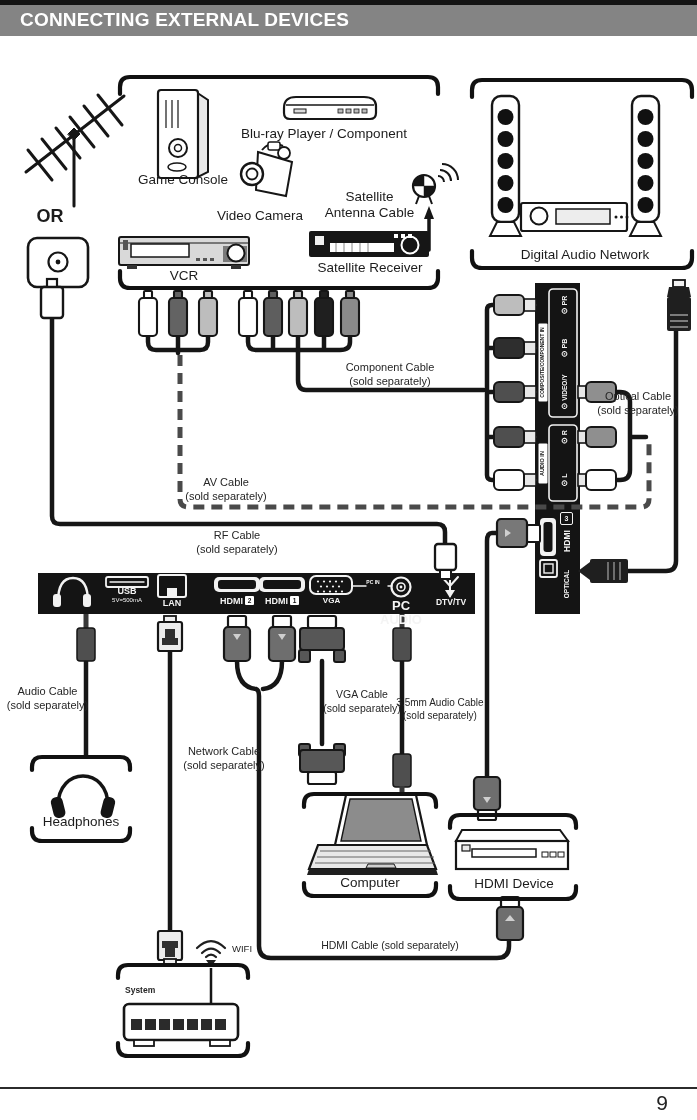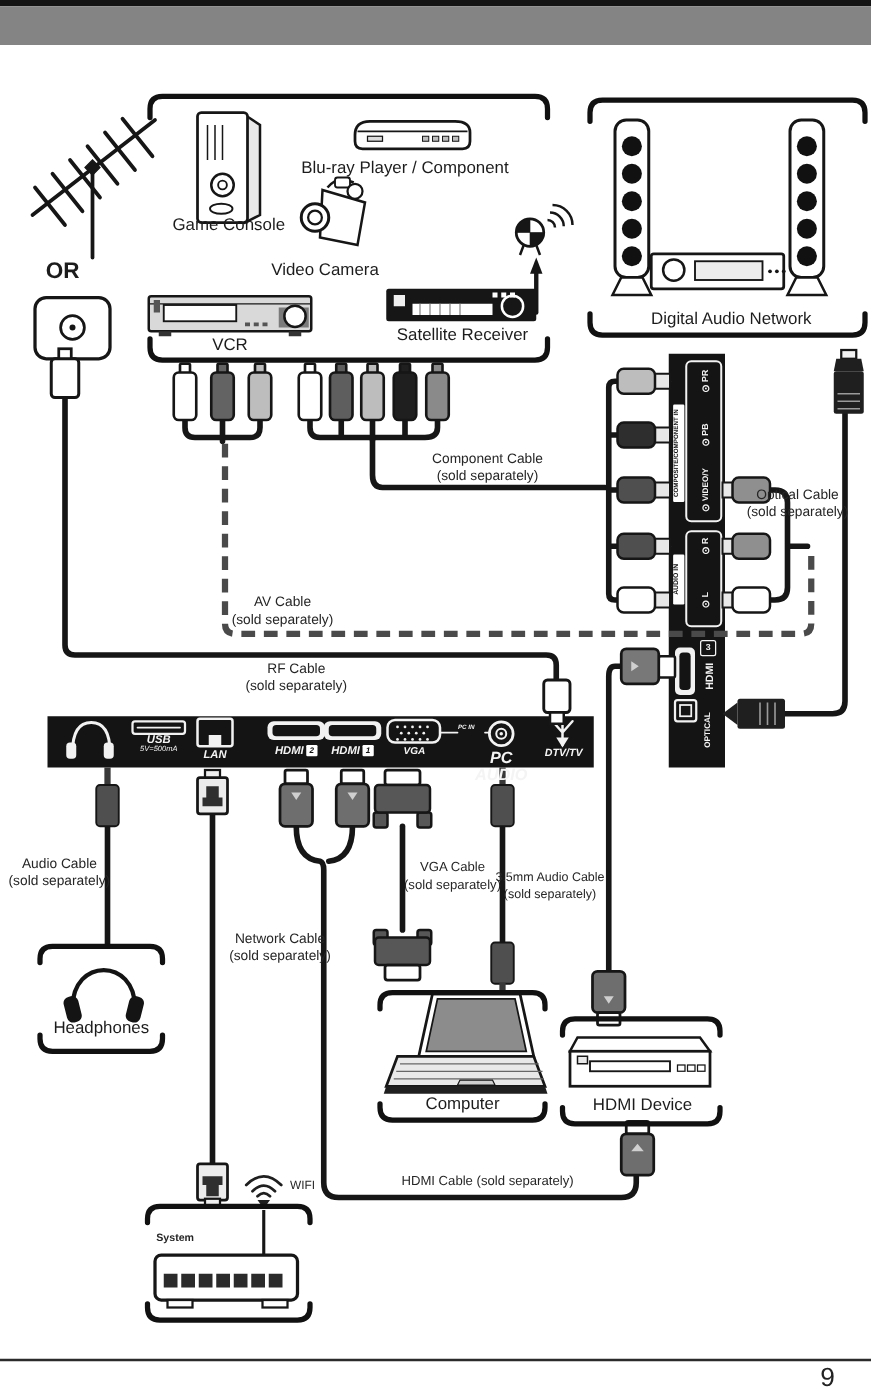--- a/index.html
+++ b/index.html
@@ -2,21 +2,21 @@
 <html><head>
 <meta charset="utf-8">
 <style>
   html,body{margin:0;padding:0;background:#fff;}
   .page{position:relative;width:697px;height:1120px;background:#fff;
         font-family:"Liberation Sans",sans-serif;overflow:hidden;}
   svg.layer{position:absolute;left:0;top:0;}
   .lbl{position:absolute;white-space:pre-line;text-align:center;color:#262626;
        font-size:11px;line-height:1.3;}
   .dev{font-size:13.5px;color:#1c1c1c;line-height:1.15;}
-  .plbl{position:absolute;color:#f4f4f4;text-align:center;font-weight:bold;line-height:1.1;font-style:italic;}
+  .plbl{position:absolute;color:#f4f4f4;text-align:center;font-weight:bold;line-height:1.1;}
   .vlabel{position:absolute;transform:rotate(-90deg);transform-origin:center;
           display:flex;align-items:center;justify-content:center;gap:2px;
           color:#f4f4f4;font-weight:bold;white-space:nowrap;}
   .sgl{position:absolute;transform:rotate(-90deg);transform-origin:center;
        background:#fff;color:#111;font-weight:bold;text-align:center;
        white-space:nowrap;line-height:1.4;border-radius:1px;}
   .numbox{display:inline-block;width:9px;height:9px;background:#fff;color:#111;
           font-size:6.5px;line-height:9px;font-weight:bold;text-align:center;
           vertical-align:1px;border-radius:1px;margin-left:2px;}
   .hdmi3box{position:absolute;width:11px;height:11px;border:1px solid #f4f4f4;
@@ -30,20 +30,21 @@
   .pagenum{position:absolute;left:640px;top:1091px;width:44px;text-align:center;
            font-size:21px;color:#222;}
 </style>
 </head>
 <body>
 
 <div class="page">
 
   <div class="hdrblack"></div>
   <div class="hdrgray"></div>
+  <div class="title">CONNECTING EXTERNAL DEVICES</div>
 
   <svg class="layer" width="697" height="1120" viewBox="0 0 697 1120">
 
     <g stroke="#161616" stroke-width="3" stroke-linecap="round" fill="none">
       <path d="M26,172 L124,96"></path>
       <path d="M28,150 L52,180"></path>
         <path d="M42,139 L66,169"></path>
         <path d="M56,128 L80,158"></path>
       <path d="M70,117 L94,147"></path>
         <path d="M84,106 L108,136"></path>
@@ -384,20 +385,22 @@
       <path d="M118,978 V975 Q118,965 128,965 H238 Q248,965 248,975 V978 M118,1043 V1046 Q118,1056 128,1056 H238 Q248,1056 248,1046 V1043"></path>
       <path d="M32,770 V767 Q32,757 42,757 H120 Q130,757 130,767 V770 M32,828 V831 Q32,841 42,841 H120 Q130,841 130,831 V828"></path>
     </g>
   </svg>
 
   <div class="lbl dev" style="left:28px;top:206px;width:44px;font-size:18px;font-weight:bold;">OR</div>
 
   <div class="lbl dev" style="left:122px;top:172px;width:122px;">Game Console</div>
   <div class="lbl dev" style="left:240px;top:126px;width:168px;">Blu-ray Player / Component</div>
   <div class="lbl dev" style="left:205px;top:208px;width:110px;">Video Camera</div>
+  <div class="lbl dev" style="left:312px;top:189px;width:115px;">Satellite
+Antenna Cable</div>
   <div class="lbl dev" style="left:150px;top:268px;width:68px;">VCR</div>
   <div class="lbl dev" style="left:300px;top:260px;width:140px;">Satellite Receiver</div>
   <div class="lbl dev" style="left:495px;top:247px;width:180px;">Digital Audio Network</div>
 
   <div class="lbl" style="left:325px;top:360px;width:130px;">Component Cable
 (sold separately)</div>
   <div class="lbl" style="left:172px;top:475px;width:108px;text-align:center;">AV Cable
 (sold separately)</div>
   <div class="lbl" style="left:178px;top:528px;width:118px;">RF Cable
 (sold separately)</div>

